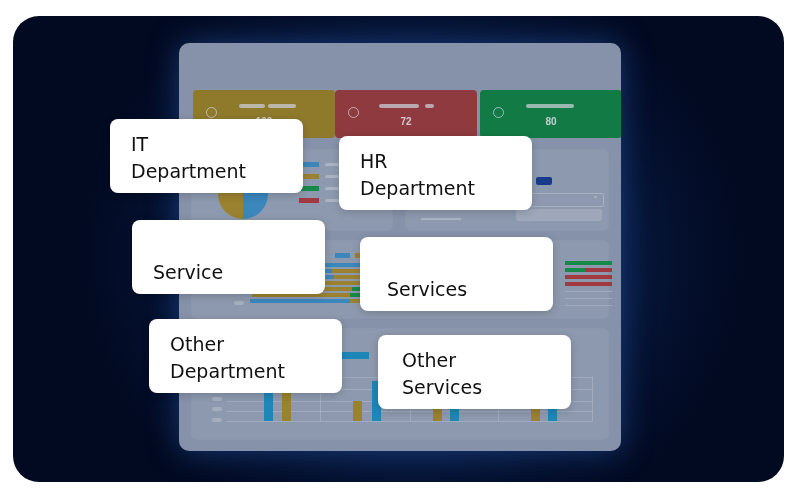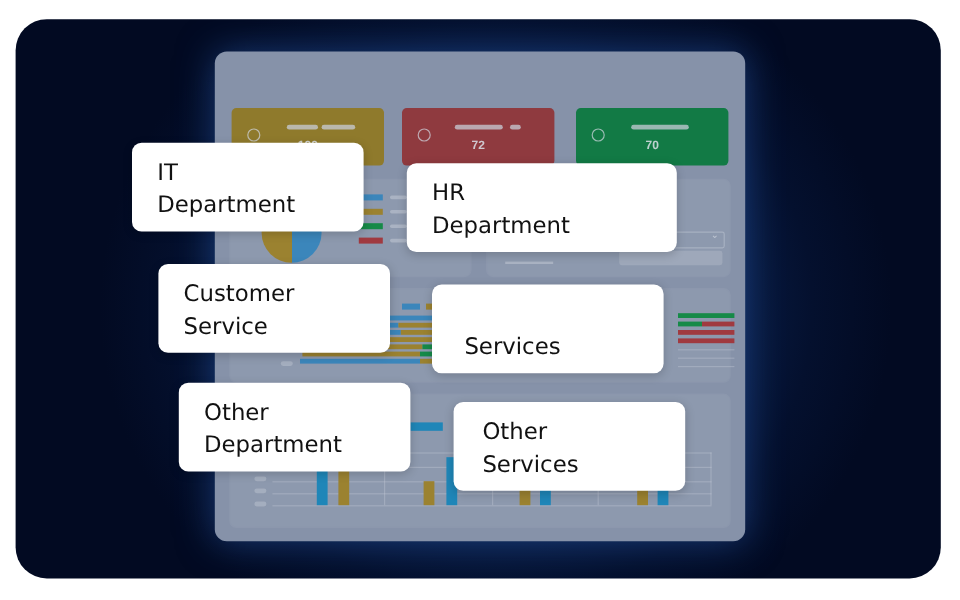--- a/index.html
+++ b/index.html
@@ -9,21 +9,21 @@
     background: radial-gradient(ellipse 330px 300px at 400px 240px, #1b3d78 0%, #0c2452 45%, #04102e 80%, #020a22 100%);
   }
   .panel {
     position:absolute; left:166px; top:27px; width:442px; height:408px; border-radius:10px; overflow:hidden;
     background:#8692a9; box-shadow:0 0 30px rgba(40,90,170,0.55);
   }
   .panel-header { position:absolute; left:0; top:0; width:100%; height:36px; background:#0e3a7a; }
   .logo { position:absolute; left:18px; top:8px; font-size:20px; color:#b9c4d6; letter-spacing:-0.5px; }
   .logo .light { font-weight:normal; }
   .logo .bold { font-weight:bold; }
-  .stat { position:absolute; top:47px; width:127px; height:48px; border-radius:4px; }
+  .stat { position:absolute; top:47px; width:142px; height:48px; border-radius:4px; }
   .stat .info-icon { position:absolute; left:13px; top:17px; width:9px; height:9px; border:1.5px solid rgba(210,215,225,0.7); border-radius:50%; }
   .stat .bar { position:absolute; height:4px; border-radius:2px; background:rgba(200,205,215,0.75); top:14px; }
   .stat .val { position:absolute; top:26px; width:100%; text-align:center; font-size:10px; font-weight:bold; color:rgba(220,225,232,0.85); }
   .card { position:absolute; background:#8d99ae; border-radius:5px; box-shadow:0 0 0 1px rgba(255,255,255,0.05); }
   .pie { position:absolute; width:50px; height:50px; border-radius:50%; background:conic-gradient(#3b86bb 0 50%, #9b8230 50% 100%); }
   .legend-swatch { position:absolute; width:20px; height:5px; }
   .legend-line { position:absolute; width:14px; height:3px; background:rgba(190,196,208,0.6); border-radius:2px; }
   .hbar { position:absolute; height:4px; }
   .grid-h { position:absolute; height:1px; background:rgba(200,206,218,0.35); }
   .grid-v { position:absolute; width:1px; background:rgba(200,206,218,0.35); }
@@ -51,21 +51,21 @@
     </div>
     <div class="stat" style="left:156px;background:#8f3a3f;">
       <div class="info-icon"></div>
       <div class="bar" style="left:44px;width:40px;"></div>
       <div class="bar" style="left:90px;width:9px;"></div>
       <div class="val">72</div>
     </div>
     <div class="stat" style="left:301px;background:#127a45;">
       <div class="info-icon"></div>
       <div class="bar" style="left:46px;width:48px;"></div>
-      <div class="val">70</div>
+      <div class="val">80</div>
     </div>
 
     <div class="card" style="left:13px;top:107px;width:200px;height:80px;">
       <div class="pie" style="left:26px;top:19px;"></div>
       <div class="legend-swatch" style="left:107px;top:12px;background:#3b86bb;"></div>
       <div class="legend-swatch" style="left:107px;top:24px;background:#9b8230;"></div>
       <div class="legend-swatch" style="left:107px;top:36px;background:#168a48;"></div>
       <div class="legend-swatch" style="left:107px;top:48px;background:#a03a40;"></div>
       <div class="legend-line" style="left:133px;top:13px;"></div>
       <div class="legend-line" style="left:133px;top:25px;"></div>
@@ -132,25 +132,25 @@
       <div class="vbar" style="left:258px;top:75px;height:17px;background:#1f86b8;"></div>
       <div class="vbar" style="left:339px;top:75px;height:17px;background:#9b8230;"></div>
       <div class="vbar" style="left:356px;top:75px;height:17px;background:#1f86b8;"></div>
     </div>
   </div>
 </div>
 
 <div class="label-box" style="left:110px;top:119px;">
   <div class="label-text"><span>IT</span><br><span>Department</span></div>
 </div>
-<div class="label-box" style="left:339px;top:136px;padding-left:32px;">
+<div class="label-box" style="left:339px;top:136px;">
   <div class="label-text"><span>HR</span><br><span>Department</span></div>
 </div>
 <div class="label-box" style="left:132px;top:220px;">
-  <div class="label-text"><span>Customer</span><br><span>Service</span></div>
+  <div class="label-text"><br><span>Service</span></div>
 </div>
 <div class="label-box" style="left:360px;top:237px;">
   <div class="label-text" style="left:27px;"><br><span>Services</span></div>
 </div>
 <div class="label-box" style="left:149px;top:319px;">
   <div class="label-text"><span>Other</span><br><span>Department</span></div>
 </div>
 <div class="label-box" style="left:378px;top:335px;">
   <div class="label-text" style="left:24px;"><span>Other</span><br><span>Services</span></div>
 </div>

